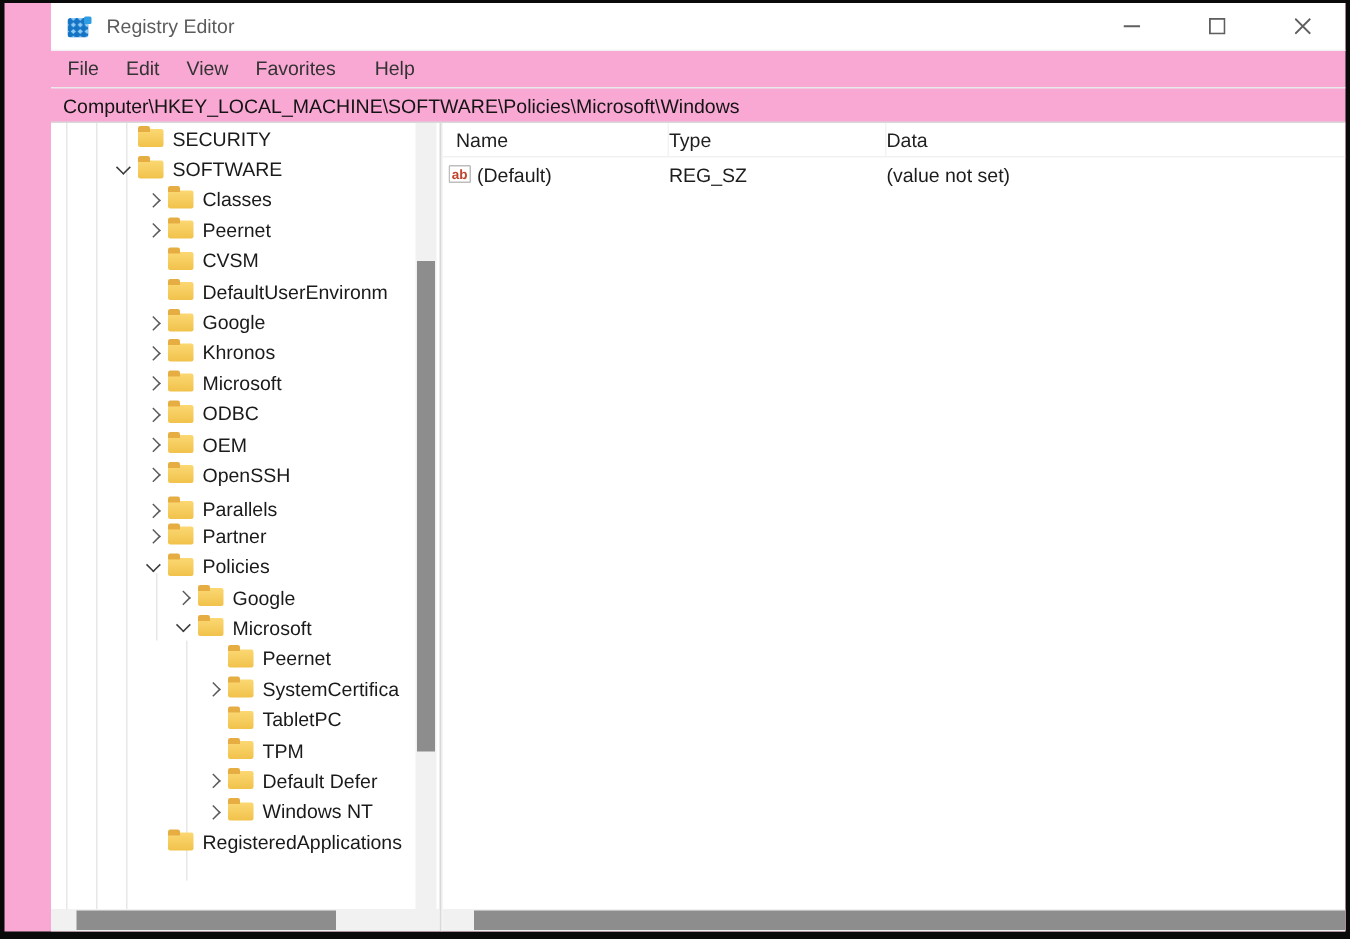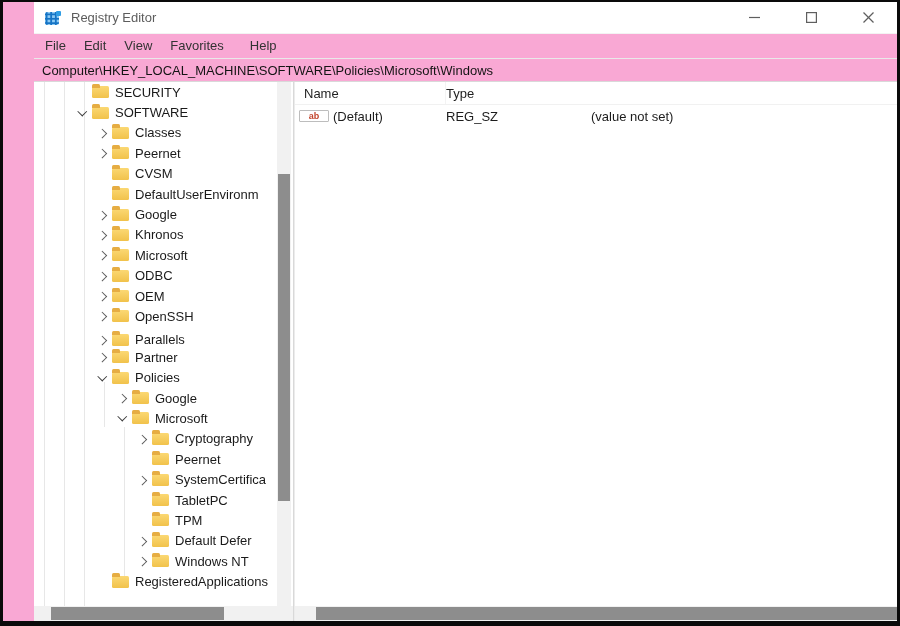--- a/index.html
+++ b/index.html
@@ -43,21 +43,21 @@
   .folder{width:17px;height:12px;position:relative;margin-right:6px;flex:none;background:linear-gradient(180deg,#fbd873,#f1c24b);border-radius:1.5px;}
   .folder::before{content:"";position:absolute;top:-2.5px;left:0;width:8px;height:4px;background:#e6ad43;border-radius:1.5px 1.5px 0 0;}
   .tlabel{color:#1a1a1a;}
   
   .vheader{display:grid;grid-template-columns:142px 145px 1fr;padding-left:9px;height:23px;align-items:center;
      font-size:13px;color:#1f1f1f;border-bottom:1px solid #f1f1f1;}
   .vheader .hcell{height:100%;display:flex;align-items:center;border-right:1px solid #f3f3f3;}
   .vheader .hcell:last-child{border-right:none;}
   .vrow{display:grid;grid-template-columns:147px 145px 1fr;padding-left:4px;height:22px;align-items:center;font-size:13px;color:#1c1c1c;}
   .vname{display:flex;align-items:center;gap:4px;overflow:hidden;}
-  .reg-ab{width:30px;height:12px;flex:none;border:1px solid #bdbdbd;border-radius:1px;background:#fff;
+  .reg-ab{width:15px;height:12px;flex:none;border:1px solid #bdbdbd;border-radius:1px;background:#fff;
      font-size:9px;line-height:10px;text-align:center;color:#c2452e;font-weight:bold;letter-spacing:0;}
   
   .vscroll{position:absolute;top:0;right:2px;bottom:15px;width:14px;background:#f1f1f1;}
   .vthumb{position:absolute;left:1px;width:12px;top:92px;height:327px;background:#8d8d8d;}
   .hscroll{position:absolute;left:0;right:0;bottom:0;height:15px;background:#f1f1f1;}
   .hthumb{position:absolute;top:1px;height:13px;background:#8d8d8d;}
   .hthumb.left{left:17px;width:173px;}
   .hthumb.right{left:21px;width:581px;}
 </style>
 </head>
@@ -242,27 +242,20 @@
   </div>
 
   <div class="trow" style="padding-left: 81px;">
     <span class="chev down"></span>
     <span class="wrap">
       <span class="folder"></span>
       <span class="tlabel">Microsoft</span>
     </span>
   </div>
 
-  <div class="trow" style="padding-left: 101px;">
-    <span class="chev right"></span>
-    <span class="wrap">
-      <span class="folder"></span>
-      <span class="tlabel">Cryptography</span>
-    </span>
-  </div>
 
   <div class="trow" style="padding-left: 101px;">
     <span class="chev"></span>
     <span class="wrap">
       <span class="folder"></span>
       <span class="tlabel">Peernet</span>
     </span>
   </div>
 
   <div class="trow" style="padding-left: 101px;">
@@ -319,20 +312,21 @@
       </div>
       <div class="hscroll">
         <div class="hthumb left"></div>
       </div>
     </div>
 
     <div class="right-pane">
       <div class="vheader">
         <div class="hcell">Name</div>
         <div class="hcell">Type</div>
+        <div class="hcell">Data</div>
       </div>
       <div id="values-list">
 
   <div class="vrow">
     <span class="vname">
       <span class="reg-ab">ab</span>
       <span>(Default)</span>
     </span>
     <span>REG_SZ</span>
     <span>(value not set)</span>

